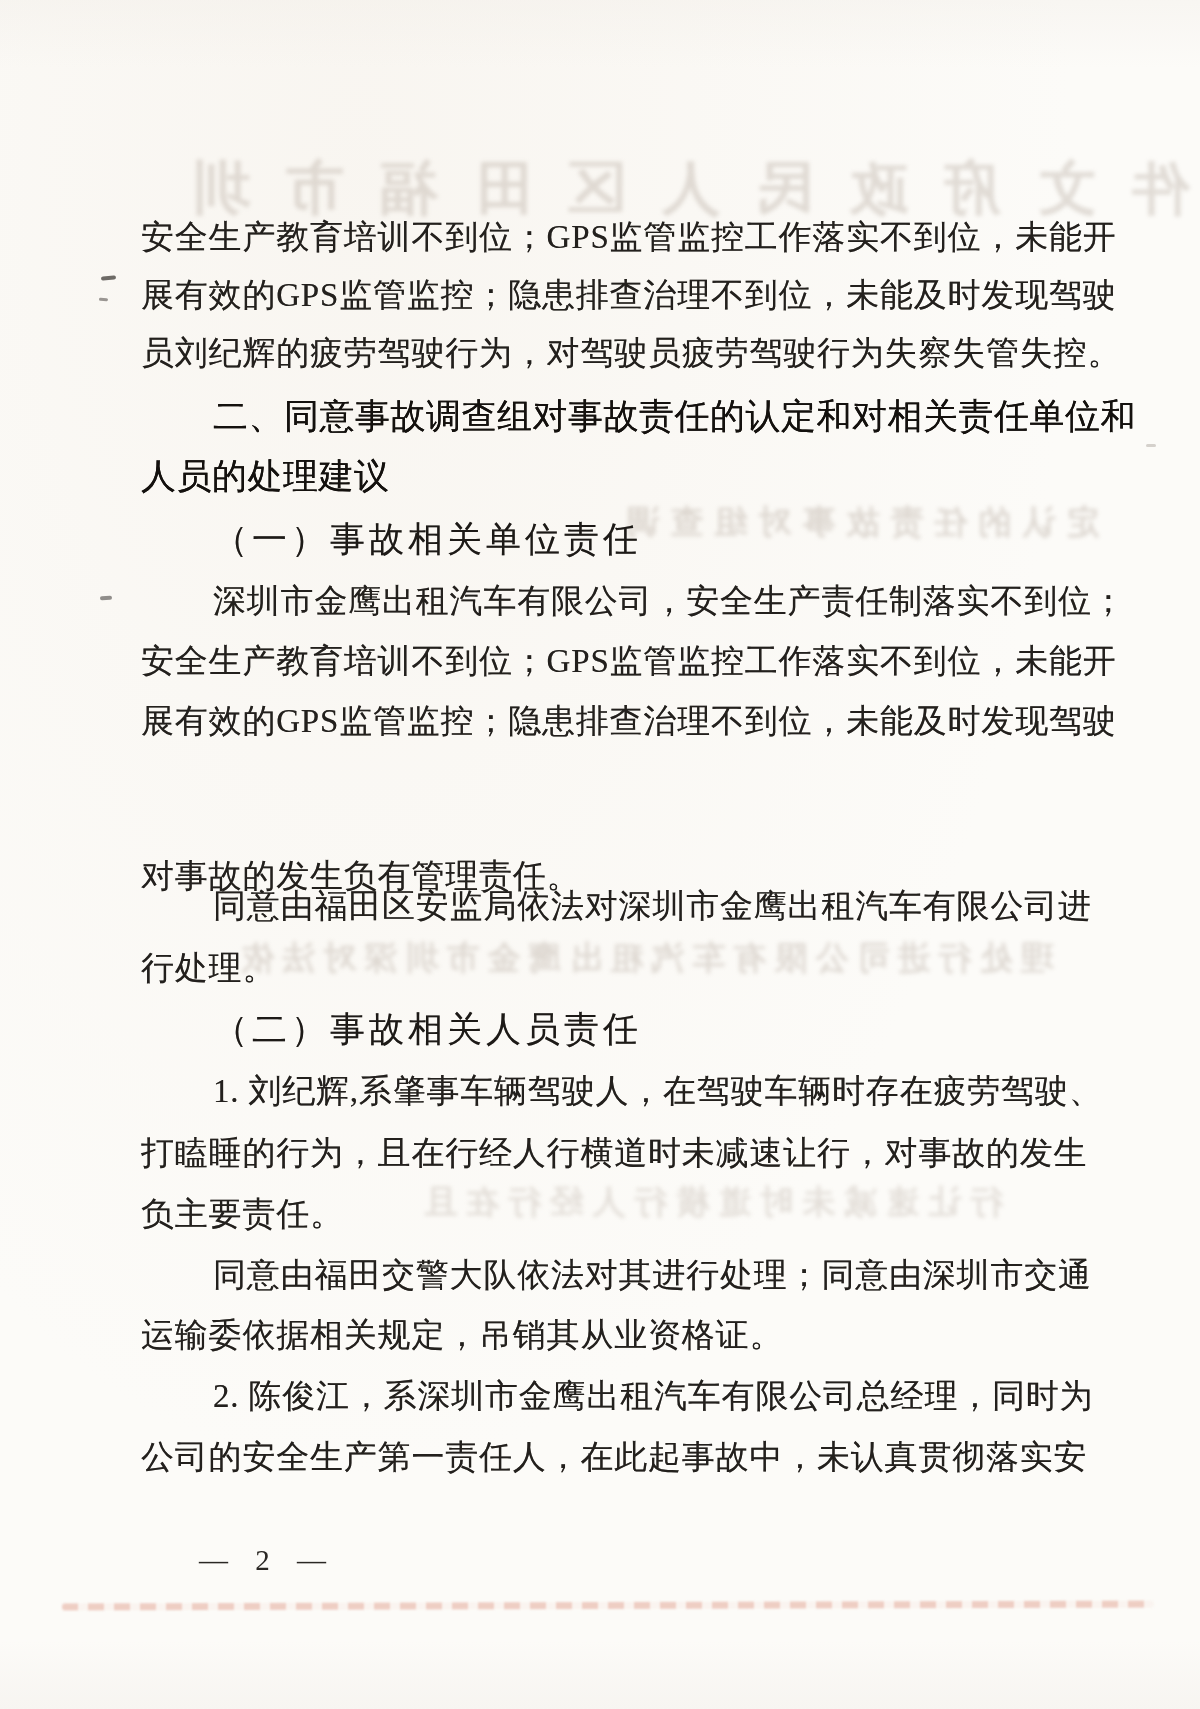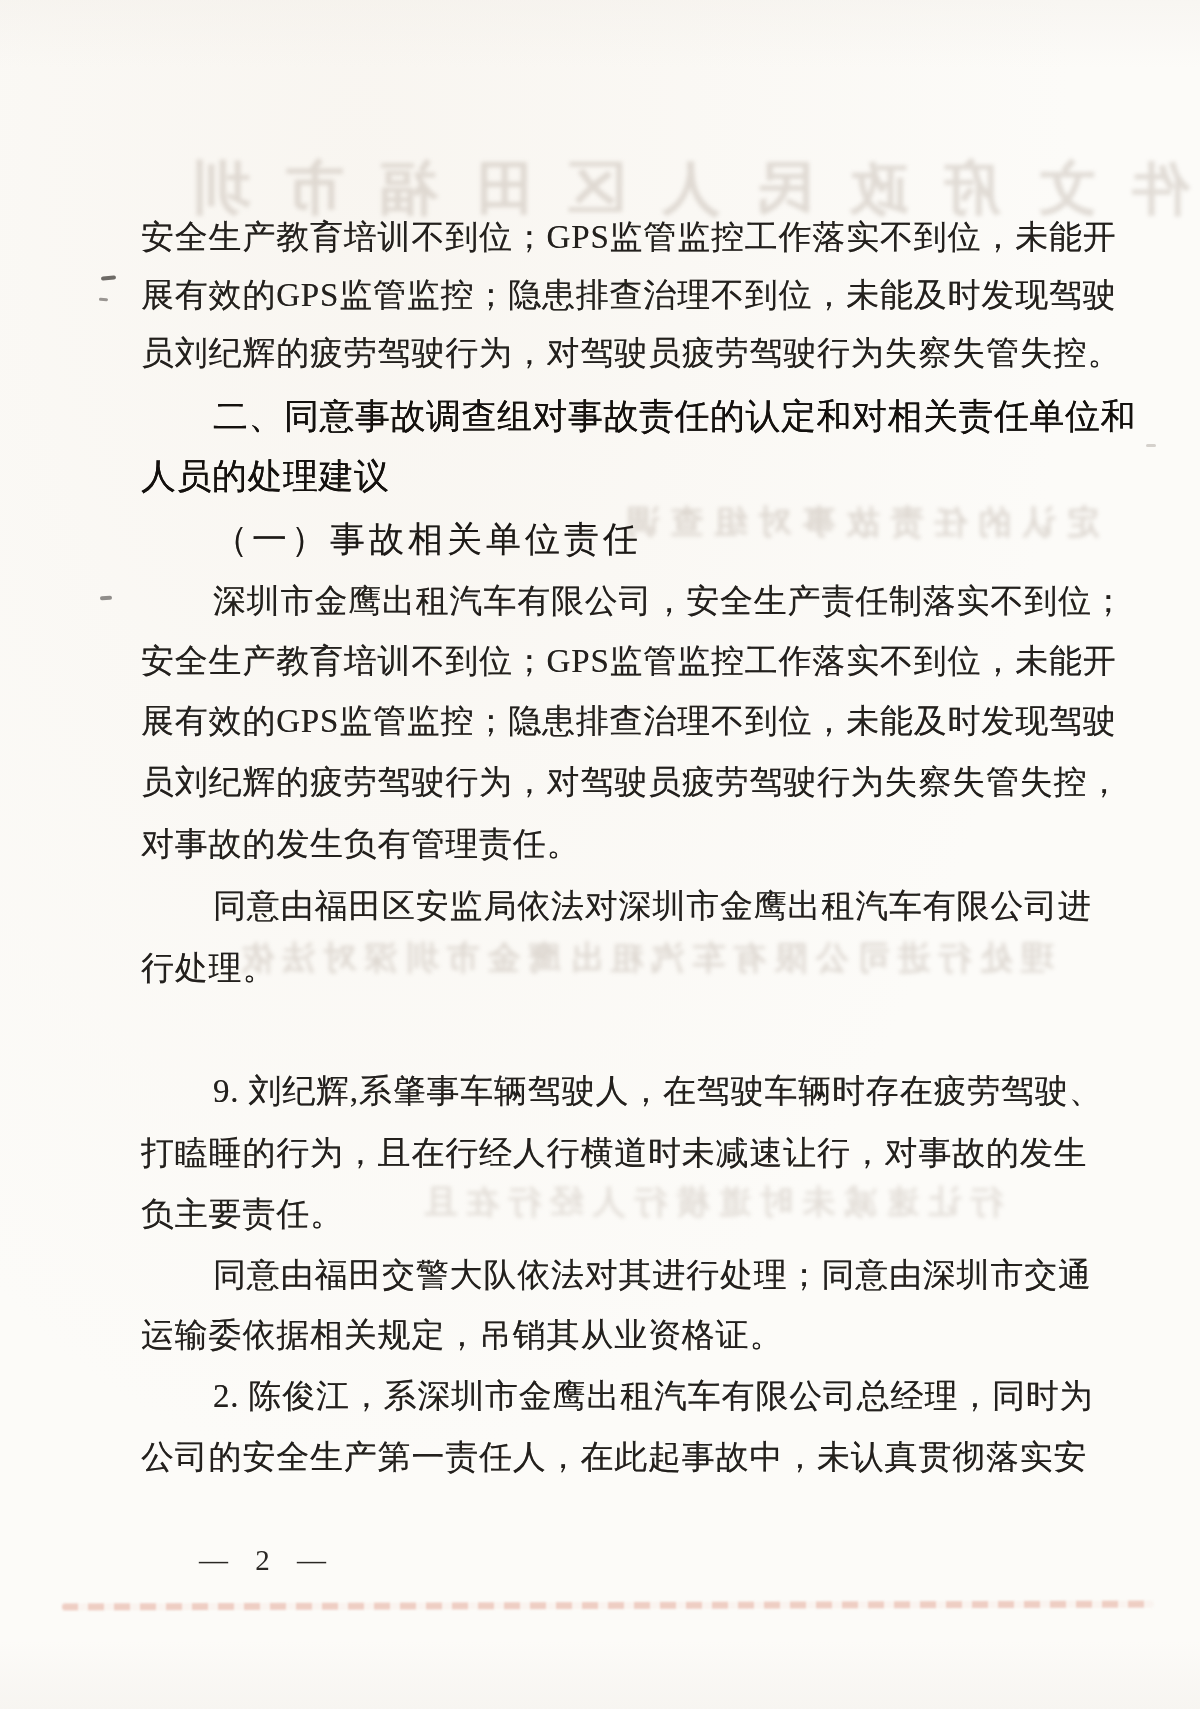--- a/index.html
+++ b/index.html
@@ -120,28 +120,28 @@
   <div class="line" style="top:331px">员刘纪辉的疲劳驾驶行为，对驾驶员疲劳驾驶行为失察失管失控。</div>
 
   <div class="line h1 indent" style="top:393px">二、同意事故调查组对事故责任的认定和对相关责任单位和</div>
   <div class="line h1" style="top:453px">人员的处理建议</div>
 
   <div class="line h2 indent" style="top:516px">（一）事故相关单位责任</div>
 
   <div class="line indent" style="top:579px">深圳市金鹰出租汽车有限公司，安全生产责任制落实不到位；</div>
   <div class="line" style="top:639px">安全生产教育培训不到位；GPS监管监控工作落实不到位，未能开</div>
   <div class="line" style="top:699px">展有效的GPS监管监控；隐患排查治理不到位，未能及时发现驾驶</div>
-  <div class="line" style="top:760px">员刘纪辉的疲劳驾驶行为，对驾驶员疲劳驾驶行为失察失管失控，</div>
-  <div class="line" style="top:822px">对事故的发生负有管理责任。</div>
+  <div class="line" style="top:854px">对事故的发生负有管理责任。</div>
 
   <div class="line indent" style="top:884px">同意由福田区安监局依法对深圳市金鹰出租汽车有限公司进</div>
   <div class="line" style="top:946px">行处理。</div>
 
+  <div class="line h2 indent" style="top:1006px">（二）事故相关人员责任</div>
 
-  <div class="line indent" style="top:1069px">9. 刘纪辉,系肇事车辆驾驶人，在驾驶车辆时存在疲劳驾驶、</div>
+  <div class="line indent" style="top:1069px">1. 刘纪辉,系肇事车辆驾驶人，在驾驶车辆时存在疲劳驾驶、</div>
   <div class="line" style="top:1131px">打瞌睡的行为，且在行经人行横道时未减速让行，对事故的发生</div>
   <div class="line" style="top:1192px">负主要责任。</div>
 
   <div class="line indent" style="top:1253px">同意由福田交警大队依法对其进行处理；同意由深圳市交通</div>
   <div class="line" style="top:1313px">运输委依据相关规定，吊销其从业资格证。</div>
 
   <div class="line indent" style="top:1374px">2. 陈俊江，系深圳市金鹰出租汽车有限公司总经理，同时为</div>
   <div class="line" style="top:1435px">公司的安全生产第一责任人，在此起事故中，未认真贯彻落实安</div>
 
   <div class="pagenum">— 2 —</div>

